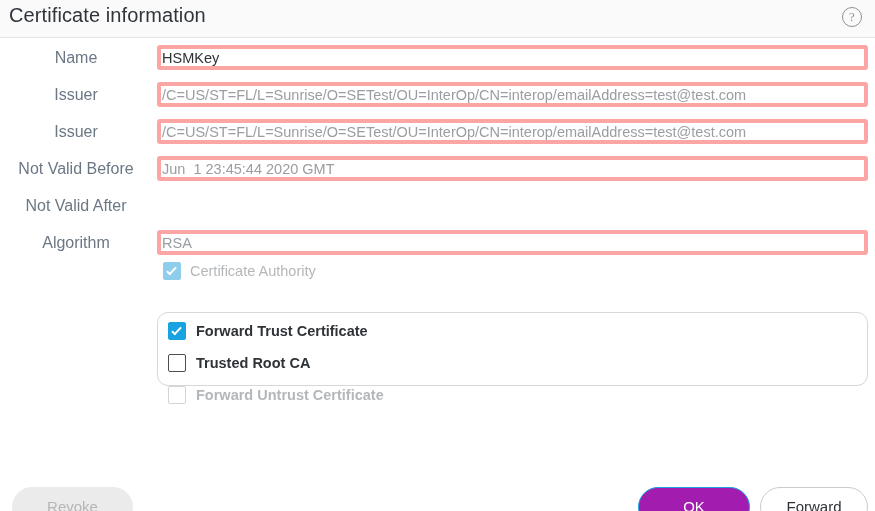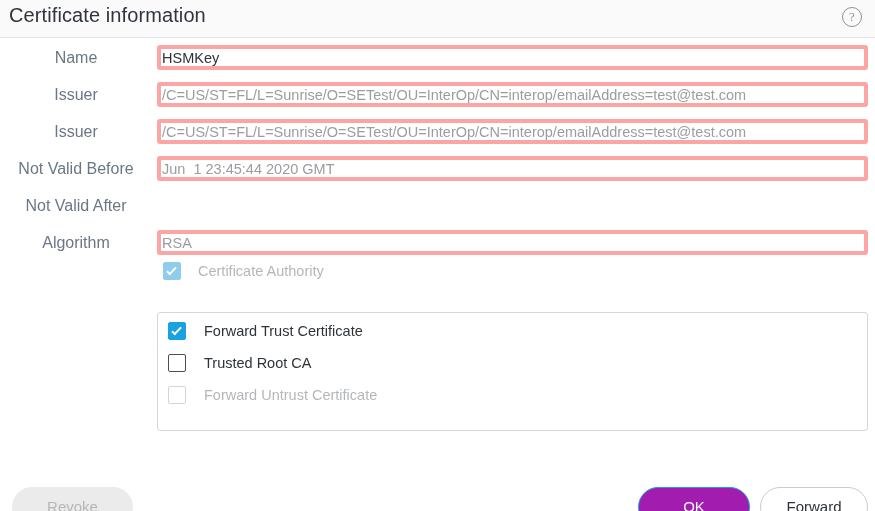--- a/index.html
+++ b/index.html
@@ -106,25 +106,26 @@
     left: 163px;
     top: 2px;
   }
 
   
   .cbx-group {
     position: absolute;
     left: 157px;
     top: 312px;
     width: 711px;
-    height: 119px;
+    height: 74px;
     box-sizing: border-box;
     border: 1px solid #d5d7da;
-    border-radius: 3px;
-    background: #ffffff;
+    border-radius: 11px;
+    background: #ffffff;
+    font-weight: bold;
   }
   .cbx-row {
     position: relative;
     height: 32px;
   }
   .cbx-row:nth-child(1) { top: 5px; }
   .cbx-row:nth-child(2) { top: 5px; }
   .cbx-row:nth-child(3) { top: 5px; }
   .cbx-row .cbx-wrap {
     position: absolute;
@@ -182,21 +183,20 @@
     border: solid #ffffff;
     border-width: 0 2px 2px 0;
     transform: rotate(43deg);
     box-sizing: border-box;
   }
   .cbx-label {
     font-size: 14.5px;
     color: #2e3338;
     white-space: nowrap;
     position: absolute;
-    margin-left: 8px;
   }
   .cbx-label.disabled {
     color: #b4b7ba;
   }
   .ca-row .cbx-label {
     left: 190px;
     top: 3px;
   }
 
   

